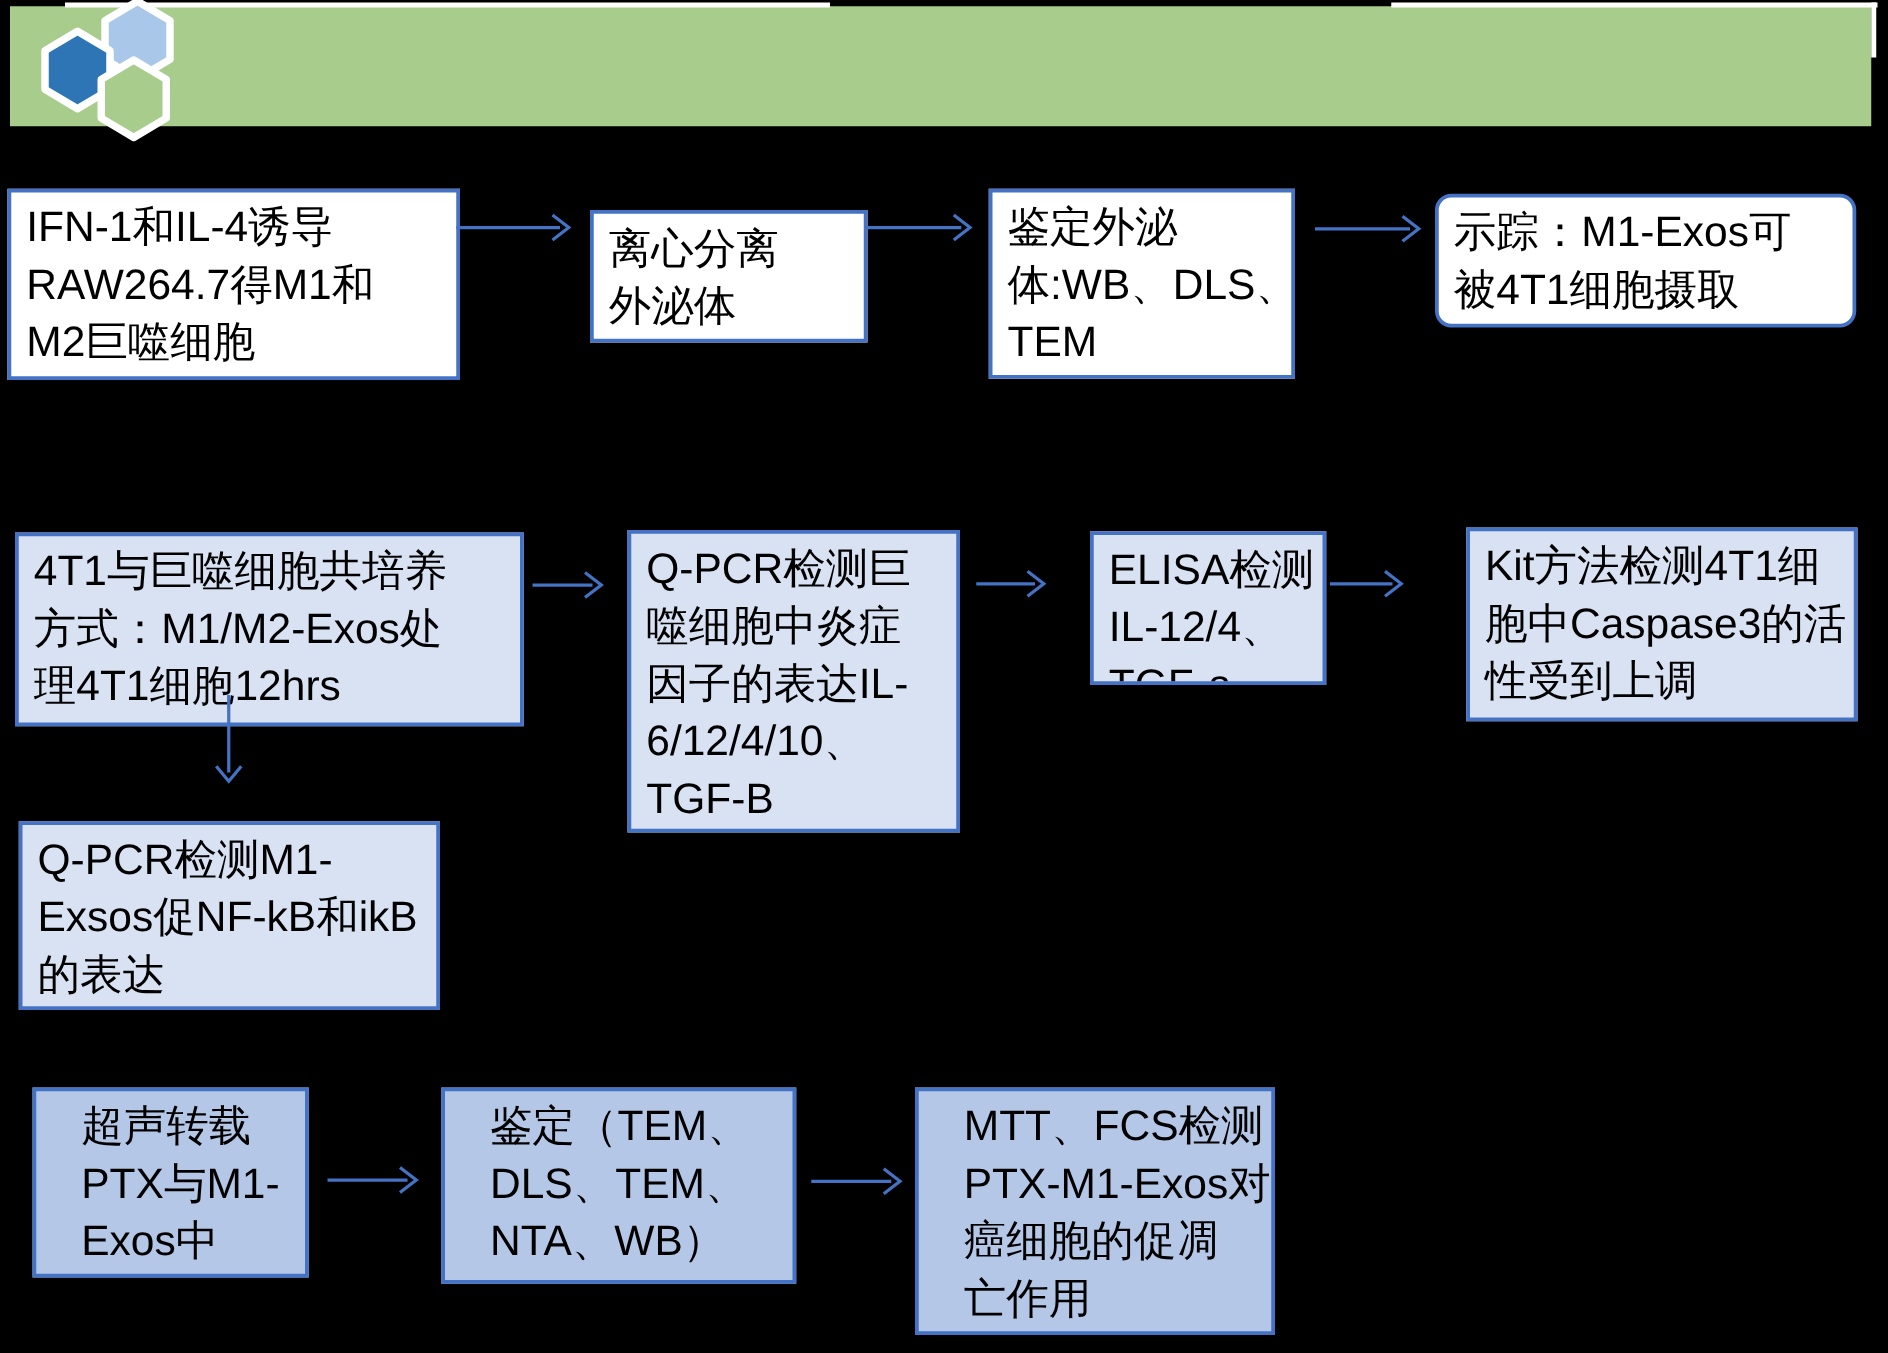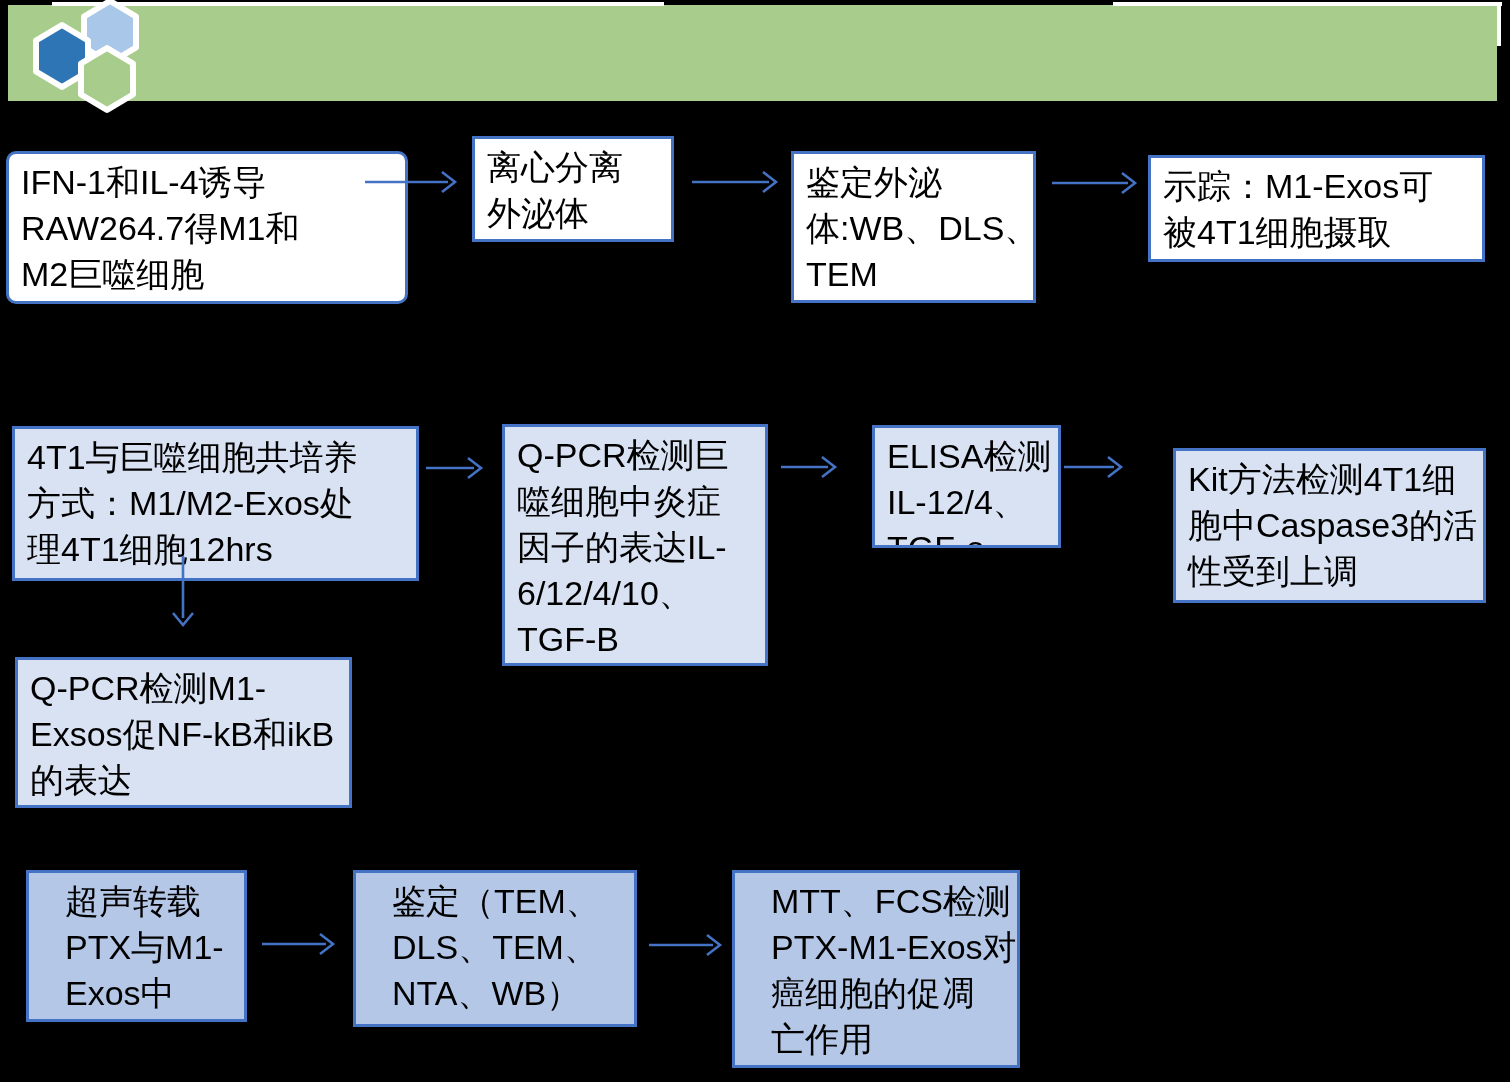--- a/index.html
+++ b/index.html
@@ -53,29 +53,29 @@
   <div class="accent-line" style="left:52px;top:2px;width:612px;height:4px;"></div>
   <div class="accent-line" style="left:1113px;top:2px;width:389px;height:4px;"></div>
   <div class="accent-line" style="left:1497px;top:2px;width:4px;height:44px;"></div>
 
   <svg class="logo" width="160" height="118" viewBox="0 0 160 118">
     <polygon points="110,1 136,16.5 136,47.5 110,63 84,47.5 84,16.5" stroke="#FFFFFF" stroke-width="6" stroke-linejoin="round" fill="#A9C7E8"></polygon>
     <polygon points="62,25 88,40.5 88,71.5 62,87 36,71.5 36,40.5" stroke="#FFFFFF" stroke-width="6" stroke-linejoin="round" fill="#2E75B6"></polygon>
     <polygon points="107,48 133,63.5 133,94.5 107,110 81,94.5 81,63.5" stroke="#FFFFFF" stroke-width="6" stroke-linejoin="round" fill="#A8CC8C"></polygon>
   </svg>
 
-  <div class="flow-box fill-white" style="left:6px;top:151px;width:402px;height:153px;border-radius:10px;">IFN-1和IL-4诱导
+  <div class="flow-box fill-white" style="left:6px;top:151px;width:362px;height:153px;">IFN-1和IL-4诱导
 RAW264.7得M1和
 M2巨噬细胞</div>
-  <div class="flow-box fill-white" style="left:472px;top:136px;width:202px;height:106px;">离心分离
+  <div class="flow-box fill-white" style="left:472px;top:168px;width:222px;height:106px;">离心分离
 外泌体</div>
   <div class="flow-box fill-white" style="left:791px;top:151px;width:245px;height:152px;">鉴定外泌
 体:WB、DLS、
 TEM</div>
-  <div class="flow-box fill-white" style="left:1148px;top:155px;width:337px;height:107px;">示踪：M1-Exos可
+  <div class="flow-box fill-white" style="left:1148px;top:155px;width:337px;height:107px;border-radius:13px;">示踪：M1-Exos可
 被4T1细胞摄取</div>
 
   <svg class="arrow" style="left:365px;top:169px;" width="93" height="26">
     <path d="M0 13 H83"></path>
       <path d="M77 3 L90 13 L77 23"></path>
   </svg>
   <svg class="arrow" style="left:692px;top:169px;" width="87" height="26">
     <path d="M0 13 H77"></path>
       <path d="M71 3 L84 13 L71 23"></path>
   </svg>
@@ -88,21 +88,21 @@
 方式：M1/M2-Exos处
 理4T1细胞12hrs</div>
   <div class="flow-box fill-light" style="left:502px;top:396px;width:266px;height:242px;">Q-PCR检测巨
 噬细胞中炎症
 因子的表达IL-
 6/12/4/10、
 TGF-B</div>
   <div class="flow-box fill-light" style="left:872px;top:397px;width:189px;height:123px;">ELISA检测
 IL-12/4、
 TGF-a</div>
-  <div class="flow-box fill-light" style="left:1173px;top:420px;width:313px;height:155px;">Kit方法检测4T1细
+  <div class="flow-box fill-light" style="left:1173px;top:394px;width:313px;height:155px;">Kit方法检测4T1细
 胞中Caspase3的活
 性受到上调</div>
 
   <svg class="arrow" style="left:426px;top:455px;" width="58" height="26">
     <path d="M0 13 H48"></path>
       <path d="M42 3 L55 13 L42 23"></path>
   </svg>
   <svg class="arrow" style="left:781px;top:454px;" width="57" height="26">
     <path d="M0 13 H47"></path>
       <path d="M41 3 L54 13 L41 23"></path>

